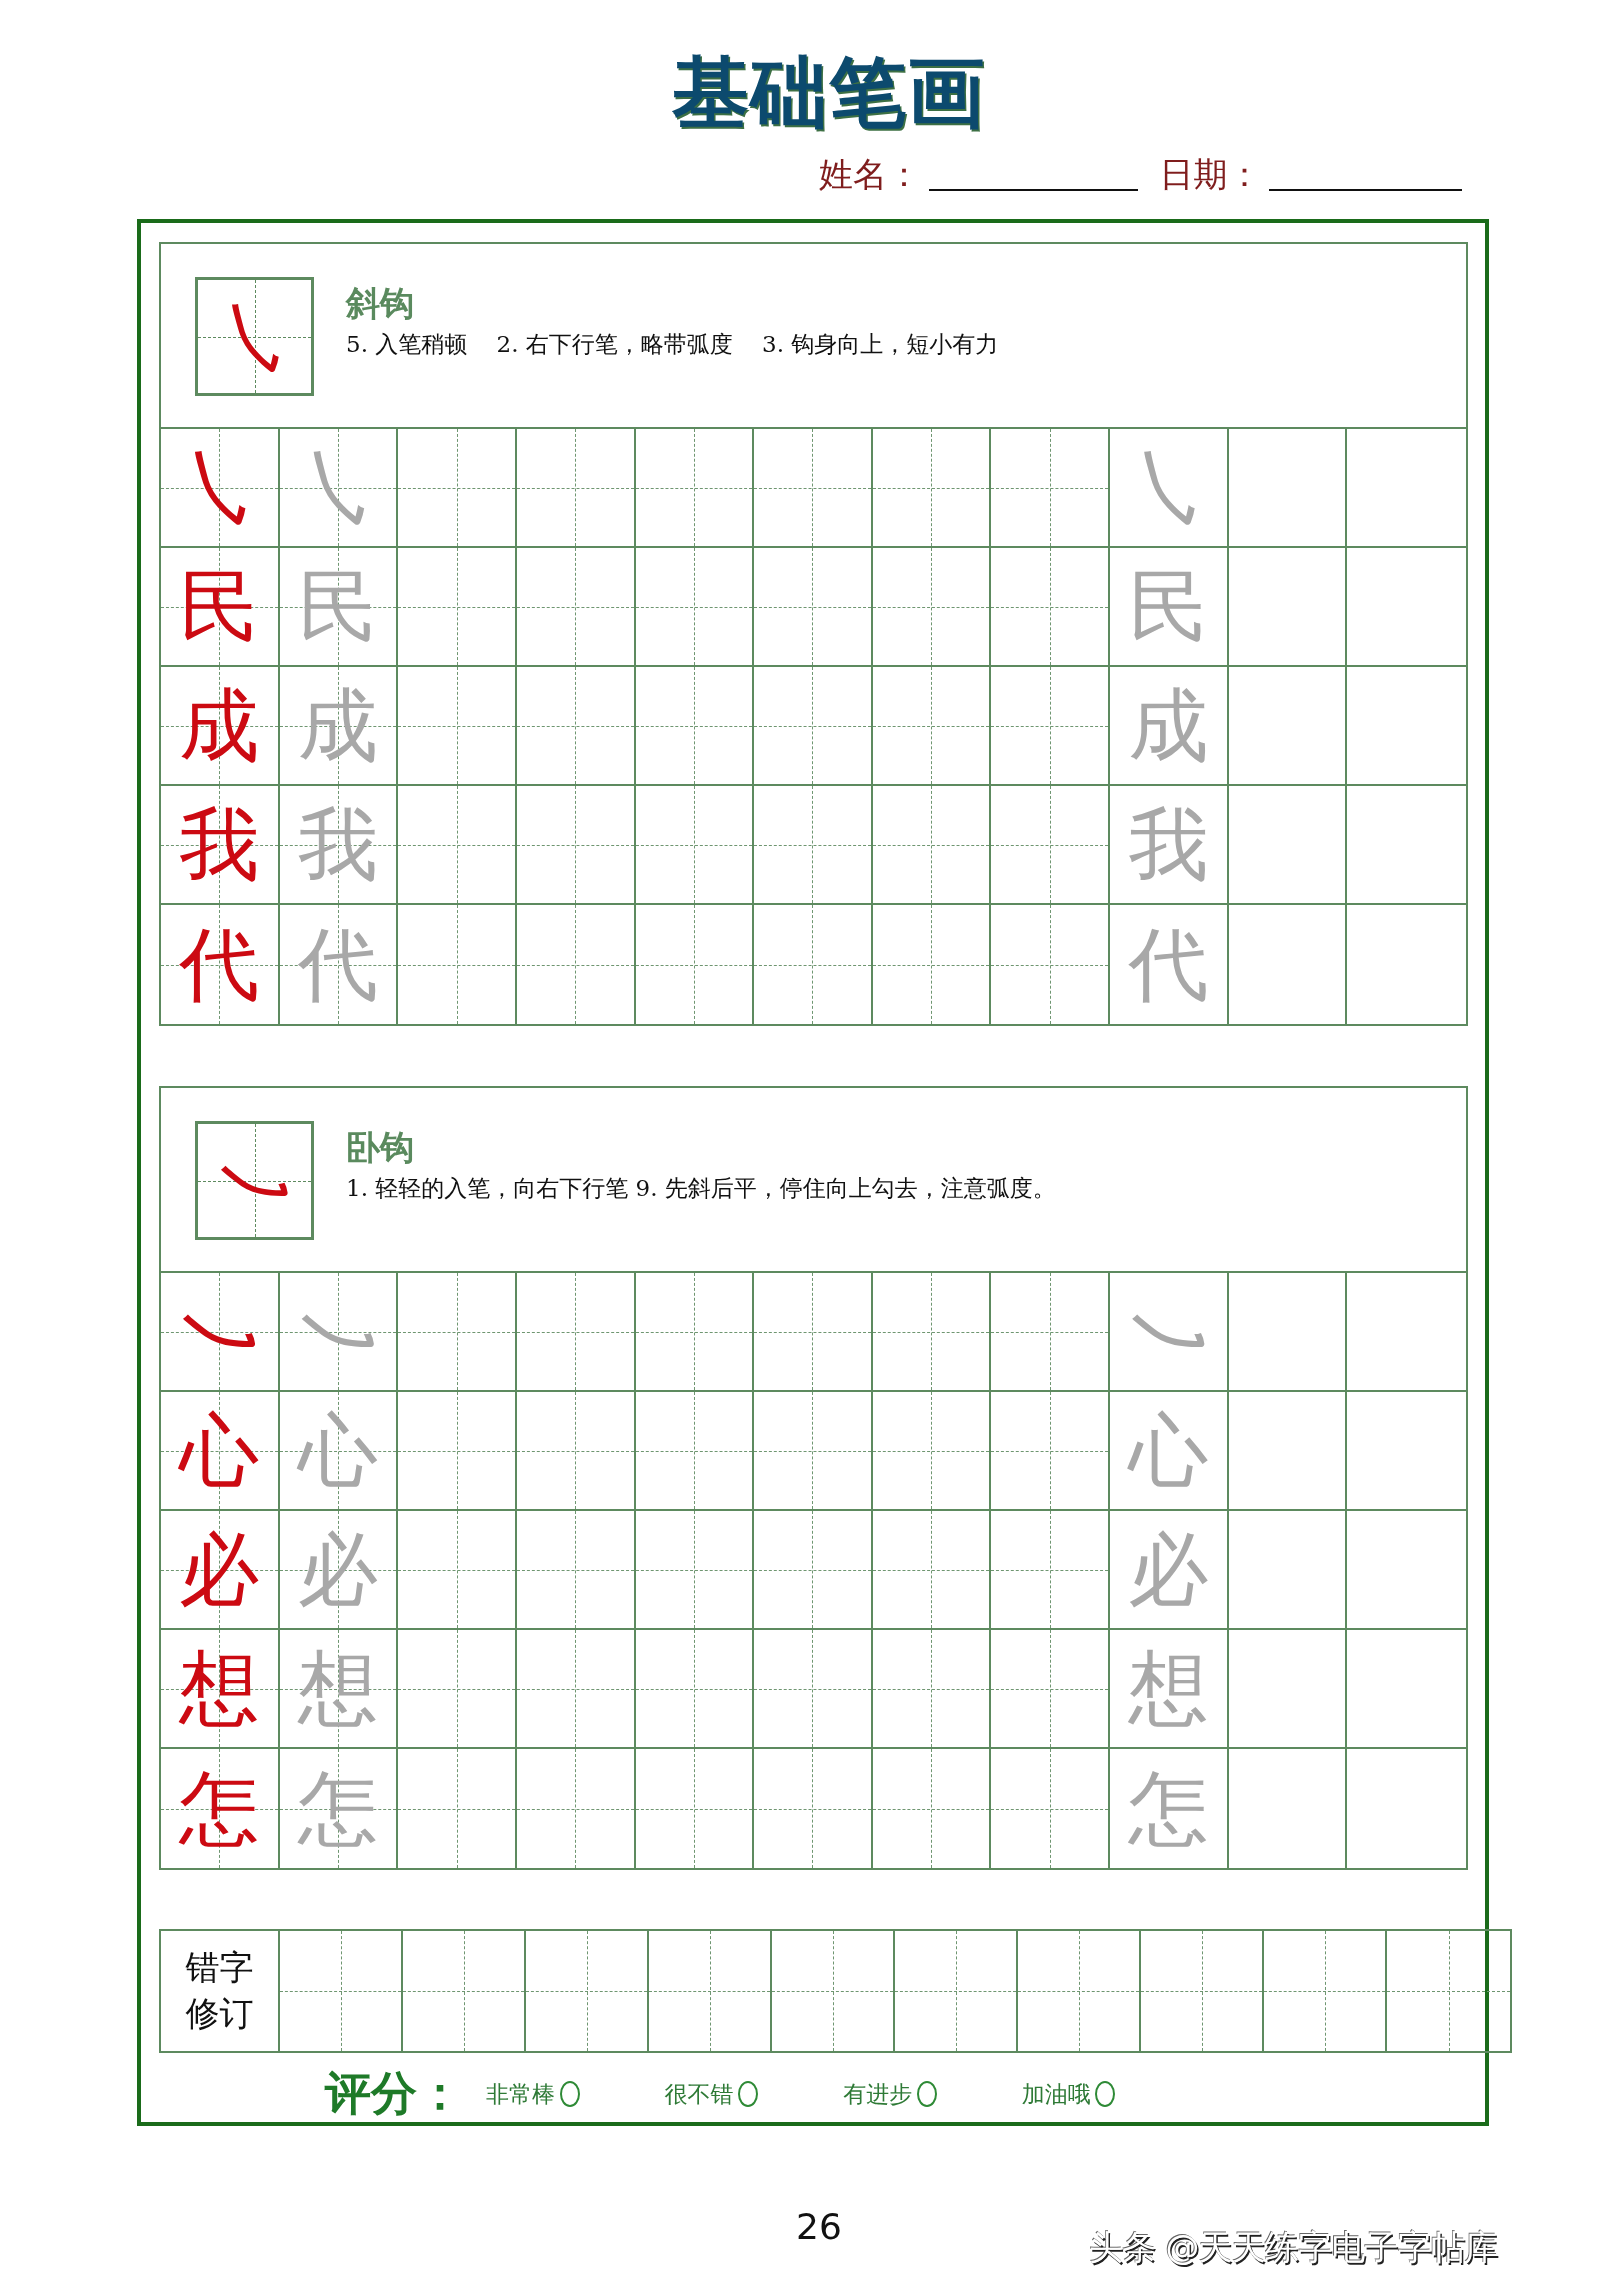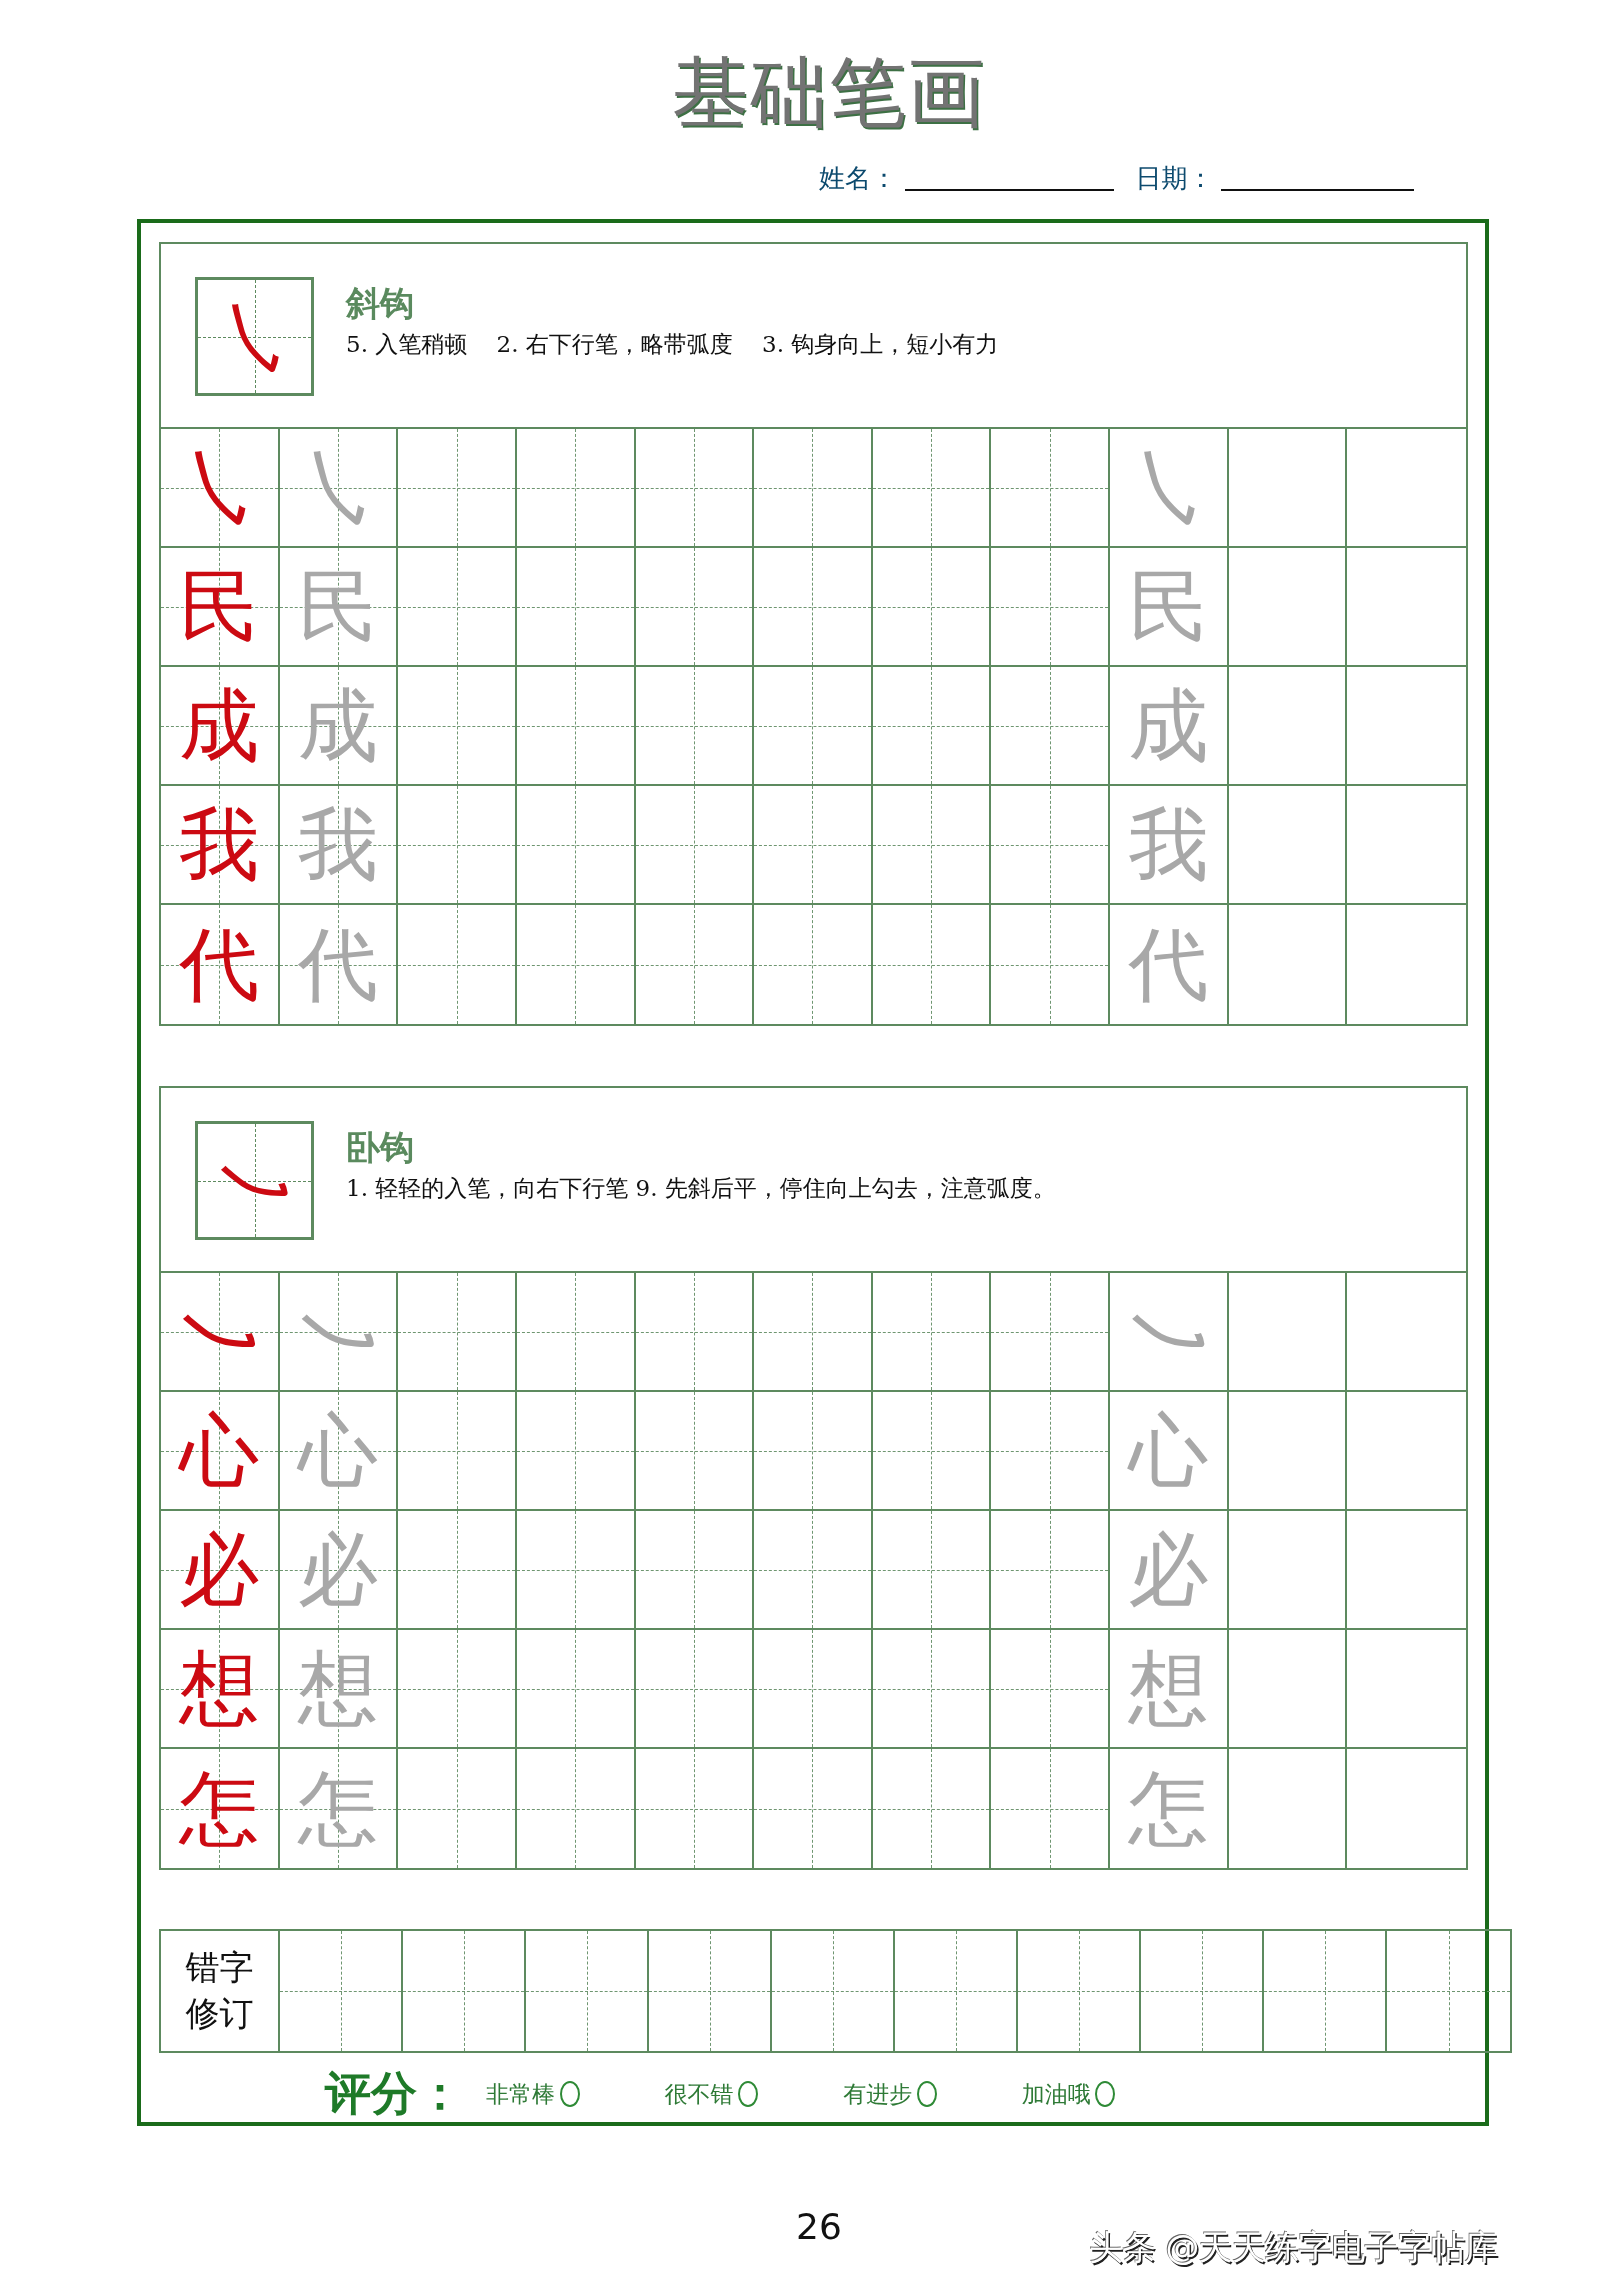--- a/index.html
+++ b/index.html
@@ -1,18 +1,18 @@
 <!DOCTYPE html>
 <html style="font-size:12.4px"><head>
 <meta charset="utf-8">
 <style>
   html, body { margin:0; padding:0; background:#ffffff; }
   body { width:1623px; height:2295px; position:relative; font-family:"DejaVu Sans", sans-serif; overflow:hidden; }
-  .title { position:absolute; left:672px; top:54px; font-size:77px; font-weight:normal; color:#737373; letter-spacing:1.5px; line-height:1; font-family:"DejaVu Sans", sans-serif; text-shadow: 1.5px 1.5px 0 #3d7044; }
-  .namebar { position:absolute; left:819px; top:155px; font-size:26px; color:#0c4a6e; display:flex; align-items:flex-end; gap:7.7px; line-height:1; font-family:"DejaVu Sans", sans-serif; }
+  .title { position:absolute; left:672px; top:54px; font-size:77px; font-weight:bold; color:#0c4a6e; letter-spacing:1.5px; line-height:1; font-family:"DejaVu Sans", sans-serif; text-shadow: 1.5px 1.5px 0 #3d7044; }
+  .namebar { position:absolute; left:819px; top:155px; font-size:34px; color:#7f1d1d; display:flex; align-items:flex-end; gap:7.7px; line-height:1; font-family:"DejaVu Sans", sans-serif; }
   .namebar .blank { display:inline-block; border-bottom:2.3px solid #111; height:34px; }
   .namebar .lbl { margin-right:14px; }
   .outer { position:absolute; left:137px; top:219px; width:1344px; height:1899px; border:4.6px solid #1a6b1a; box-sizing:content-box; }
   .section { position:absolute; left:159px; width:1309px; border:2.3px solid #5d8a5f; box-sizing:border-box; }
   .sec-head { position:relative; height:185px; border-bottom:2.3px solid #5d8a5f; box-sizing:border-box; }
   .demo-box { position:absolute; left:34px; top:33px; width:119px; height:119px; border:3.1px solid #5d8a5f; box-sizing:border-box; }
   .demo-box .vguide { position:absolute; left:50%; top:0; bottom:0; border-left:1.5px dashed #5d8a5f; }
   .demo-box .hguide { position:absolute; top:50%; left:0; right:0; border-top:1.5px dashed #5d8a5f; }
   .demo-box .glyph { position:absolute; inset:0; display:flex; align-items:center; justify-content:center; }
   .stroke-name { position:absolute; left:185px; top:37px; font-size:34px; font-weight:bold; color:#5a8a5e; font-family:"DejaVu Sans", sans-serif; }

